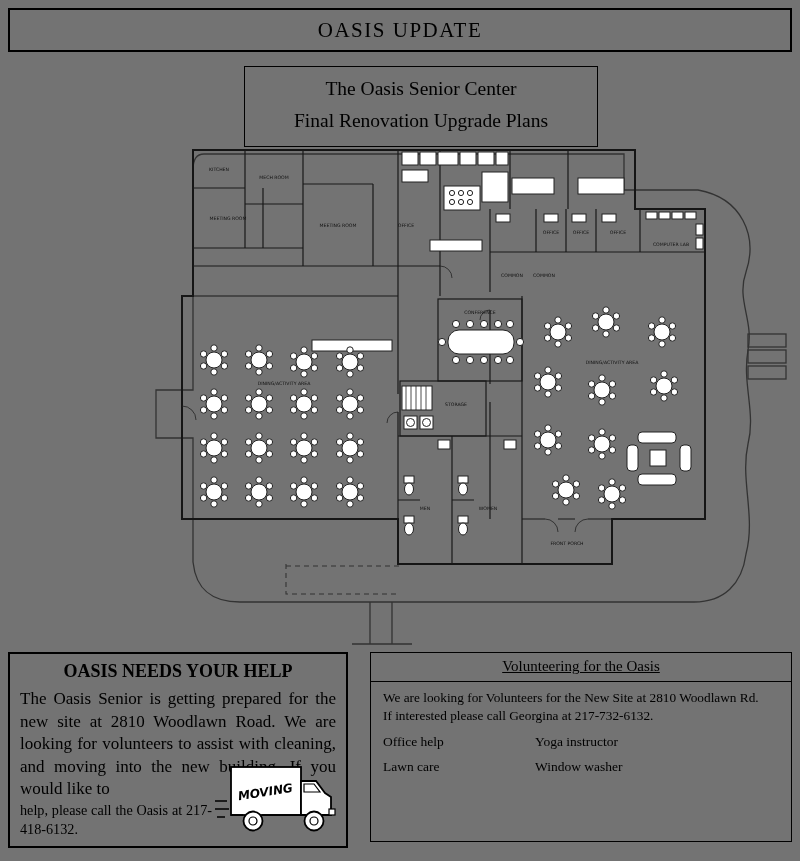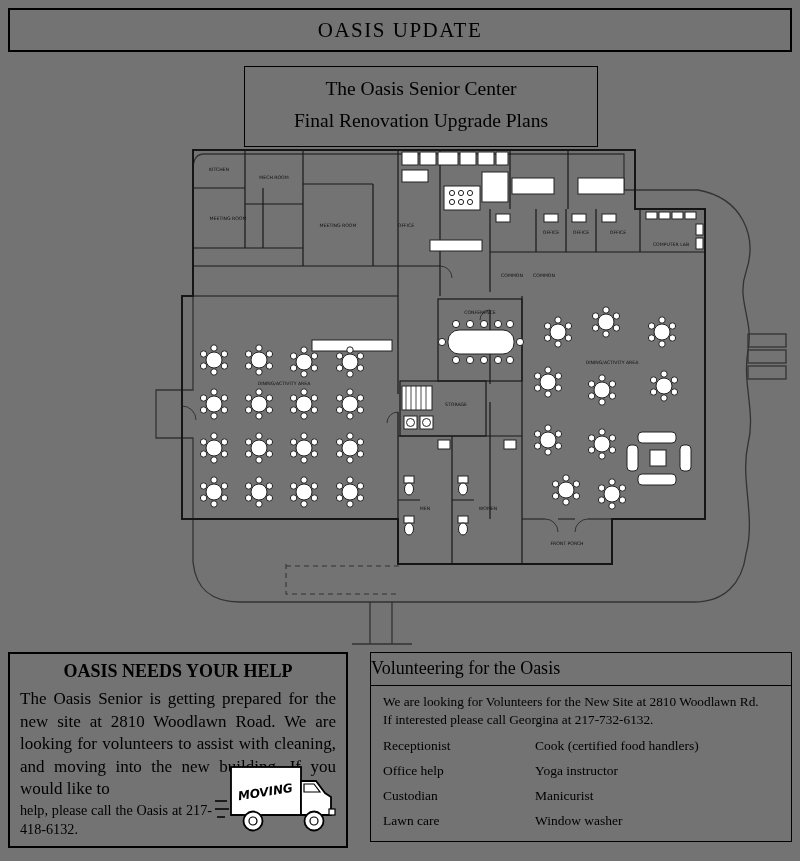--- a/index.html
+++ b/index.html
@@ -25,21 +25,21 @@
 
   .bottom-row{position:absolute;left:8px;top:652px;width:784px;display:flex;gap:22px;align-items:flex-start;}
 
   .help-box{width:316px;height:182px;border:2.5px solid #000;padding:6px 10px 4px;position:relative;}
   .help-title{font-size:18px;font-weight:bold;text-align:center;margin:1px 0 6px;}
   .help-body{font-size:17px;line-height:1.33;text-align:justify;}
   .help-body-2{font-size:14.2px;line-height:1.33;text-align:justify;width:192px;}
   .truck{position:absolute;right:3px;bottom:3px;}
 
   .volunteer-box{flex:1;height:188px;border:1.5px solid #000;}
-  .vol-title{font-size:18px;text-align:left;padding:5px 0 6px;}
+  .vol-title{font-size:15px;text-align:center;padding:5px 0 6px;text-decoration:underline;}
   .vol-rule{border:0;border-top:1.5px solid #000;margin:0;}
   .vol-content{padding:7px 12px 0;}
   .vol-intro{font-size:13.3px;line-height:1.35;}
   .role-row{display:flex;margin-top:9px;font-size:13.5px;}
   .role-left{width:152px;}
 </style>
 </head>
 <body>
 
 <div class="page">
@@ -241,30 +241,22 @@
     </div>
 
     <div class="volunteer-box">
       <div class="vol-title">Volunteering for the Oasis</div>
       <hr class="vol-rule">
       <div class="vol-content">
         <div class="vol-intro">We are looking for Volunteers for the New Site at 2810 Woodlawn Rd.</div>
         <div class="vol-intro">If interested please call Georgina at 217-732-6132.</div>
 
         <div class="role-row">
-          <span class="role-left">Receptionist</span>
-          <span class="role-right">Cook (certified food handlers)</span>
-        </div>
-        <div class="role-row">
           <span class="role-left">Office help</span>
           <span class="role-right">Yoga instructor</span>
-        </div>
-        <div class="role-row">
-          <span class="role-left">Custodian</span>
-          <span class="role-right">Manicurist</span>
         </div>
         <div class="role-row">
           <span class="role-left">Lawn care</span>
           <span class="role-right">Window washer</span>
         </div>
       </div>
     </div>
 
   </div>
 </div>

